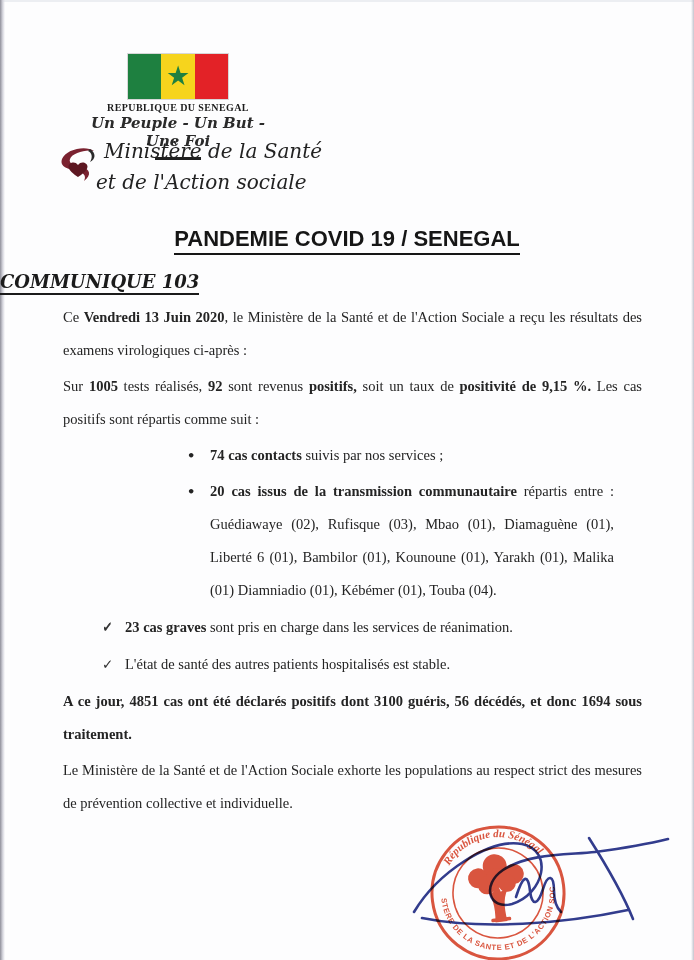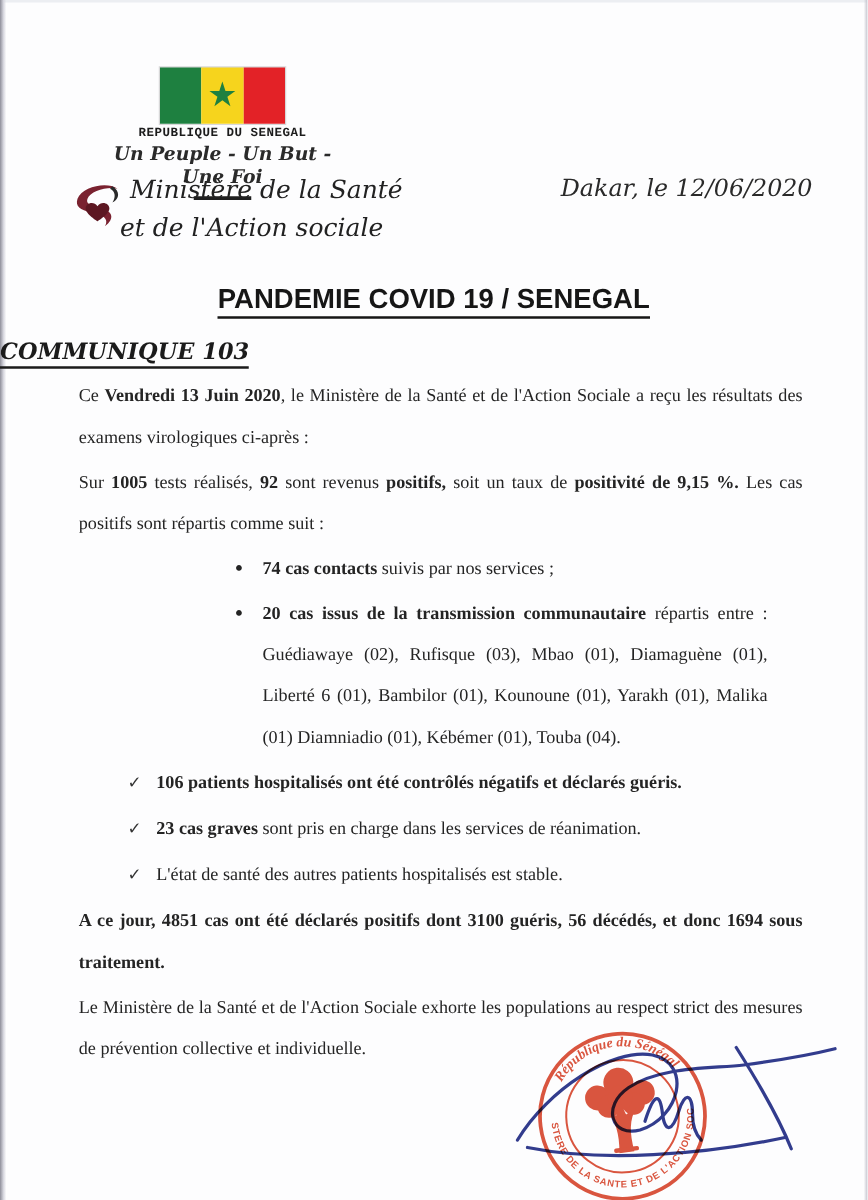--- a/index.html
+++ b/index.html
@@ -16,21 +16,21 @@
 
   
   .flag-block { position:absolute; left:88px; top:54px; width:180px; text-align:center; }
   .flag { width:100px; height:45px; margin:0 auto; display:flex; box-shadow:0 0 0 1px rgba(0,0,0,.15); }
   .flag .stripe { flex:1; position:relative; }
   .stripe.green  { background:#1e8040; }
   .stripe.yellow { background:#f6d41d; }
   .stripe.red    { background:#e32227; }
   .flag .star { position:absolute; left:50%; top:50%; transform:translate(-50%,-54%);
                 color:#1e8040; font-size:27px; line-height:1; font-family:"DejaVu Sans",sans-serif; }
-  .republic { margin-top:3px; font-family:Liberation Mono, monospace;
+  .republic { margin-top:3px; font-family:Liberation Serif, serif;
               font-size:10px; font-weight:bold; letter-spacing:.4px; color:#1c1c1c; }
   .motto { margin-top:1px; font-family:"DejaVu Serif",serif; font-style:italic;
            font-weight:bold; font-size:15px; color:#2a2a2a; }
   .divider { width:46px; height:3px; background:#1f1f1f; margin:7px auto 0; }
 
   .ministry { position:absolute; left:56px; top:136px; display:flex; align-items:center; }
   .ministry-logo { width:44px; height:46px; flex:0 0 auto; margin-top:2px; }
   .ministry-name { margin-left:4px; font-family:"DejaVu Serif",serif; font-style:italic;
                    font-size:20px; line-height:31px; color:#222; }
   .ministry-name .l2 { margin-left:-8px; }
@@ -91,21 +91,20 @@
       <path d="M6 14 C 10 4, 30 0, 38 6 C 30 4, 16 8, 14 14 C 12 19, 20 21, 26 22 C 34 24, 36 30, 28 36 C 32 29, 24 26, 17 25 C 8 23, 4 20, 6 14 Z" fill="#7a2230"></path>
       <path d="M22 20 c-3-4.5 -9.5-2.5 -9.5 1.8 c0 4.4 9.5 10.2 9.5 10.2 c0 0 9.5-5.8 9.5-10.2 c0-4.3 -6.5-6.3 -9.5-1.8 Z" fill="#5d1722"></path>
       <path d="M34 4 C 40 8, 40 14, 34 17 C 37 12, 36 8, 32 6 Z" fill="#2a2a2a"></path>
     </svg>
     <div class="ministry-name">
       <div class="l1">Ministère de la Santé</div>
       <div class="l2">et de l'Action sociale</div>
     </div>
   </div>
 
-  <div class="dateline">Dakar, le 12/06/2020</div>
 
   <div class="title">
     <span class="u">PANDEMIE COVID 19 / SENEGAL</span>
   </div>
   <div class="subtitle">
     <span class="u">COMMUNIQUE 103</span>
   </div>
 
   <div class="body">
     <p><span>Ce </span><b>Vendredi 13 Juin 2020</b><span>, le Ministère de la Santé et de l'Action Sociale a reçu les résultats des examens virologiques ci-après :</span></p>
@@ -115,21 +114,20 @@
       <span class="bullet-icon">•</span>
       <span><b>74 cas contacts</b><span> suivis par nos services ;</span></span>
     </div>
     <div class="bullet-item">
       <span class="bullet-icon">•</span>
       <span><b>20 cas issus de la transmission communautaire</b><span> répartis entre : Guédiawaye (02), Rufisque (03), Mbao (01), Diamaguène (01), Liberté 6 (01), Bambilor (01), Kounoune (01), Yarakh (01), Malika (01) Diamniadio (01), Kébémer (01), Touba (04).</span></span>
     </div>
 
     <div class="check-item">
       <span class="check-icon">✓</span>
-      <span><b>106 patients hospitalisés ont été contrôlés négatifs et déclarés guéris.</b></span>
     </div>
     <div class="check-item">
       <span class="check-icon">✓</span>
       <span><b>23 cas graves</b><span> sont pris en charge dans les services de réanimation.</span></span>
     </div>
     <div class="check-item">
       <span class="check-icon">✓</span>
       <span><span>L'état de santé des autres patients hospitalisés est stable.</span></span>
     </div>
 

